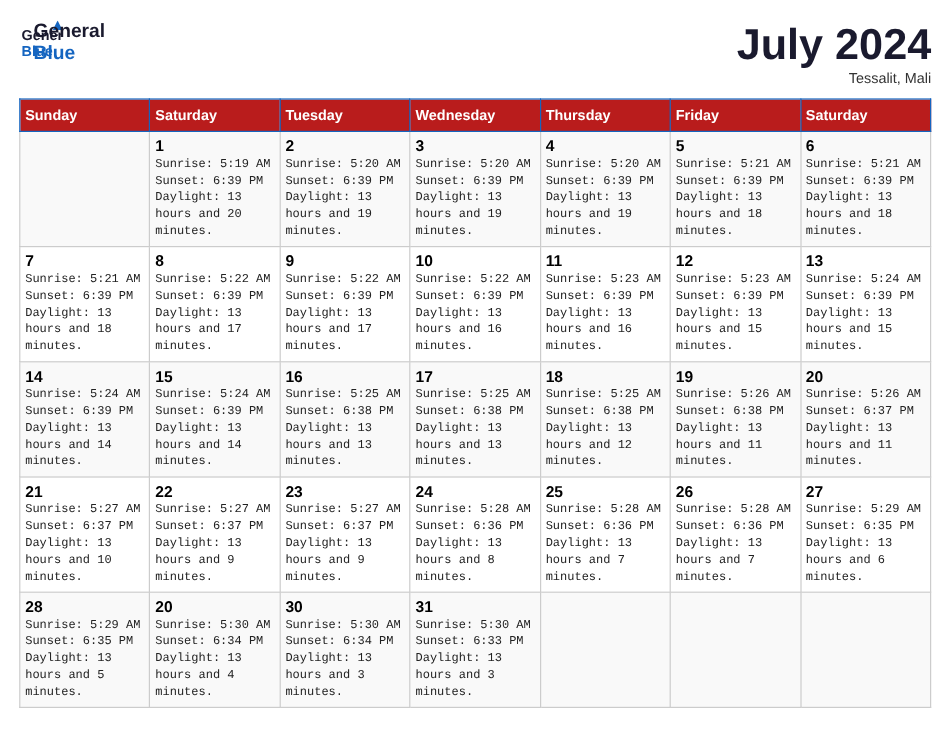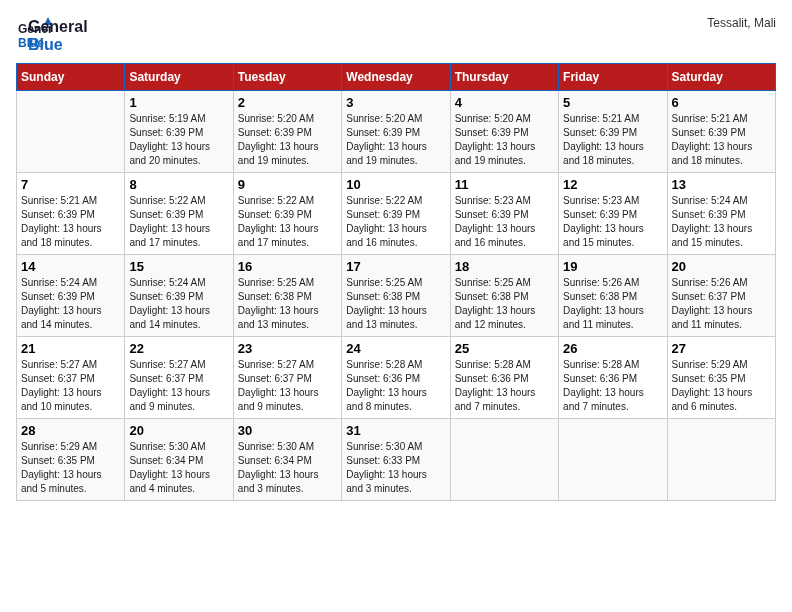--- a/index.html
+++ b/index.html
@@ -61,20 +61,21 @@
     .day-number {
       font-weight: bold;
       font-size: 13px;
       display: block;
       margin-bottom: 2px;
     }
     .day-info {
       font-size: 10px;
       color: #222;
       line-height: 1.4;
+      font-family: Liberation Mono, monospace;
     }
     tbody tr:nth-child(odd) td {
       background-color: #f9f9f9;
     }
     tbody tr:nth-child(even) td {
       background-color: #fff;
     }
     td.empty {
       background-color: #fff;
     }
@@ -88,20 +89,21 @@
       <text x="2" y="16" font-size="12" font-weight="bold" fill="#1a1a2e">General</text>
       <text x="2" y="30" font-size="12" font-weight="bold" fill="#1565c0">Blue</text>
       <polygon points="28,8 36,8 32,0" fill="#1565c0"></polygon>
     </svg>
     <div style="display:flex;flex-direction:column;line-height:1.1;margin-left:-28px;margin-top:2px">
       <span style="font-size:16px;font-weight:bold;color:#1a1a2e;">General</span>
       <span style="font-size:16px;font-weight:bold;color:#1565c0;">Blue</span>
     </div>
   </div>
   <div class="title-section">
+    <div class="month-title">July 2024</div>
     <div class="location-title">Tessalit, Mali</div>
   </div>
 </div>
 
 <table>
   <thead>
     <tr>
     <th>Sunday</th>
         <th>Saturday</th>
         <th>Tuesday</th>

